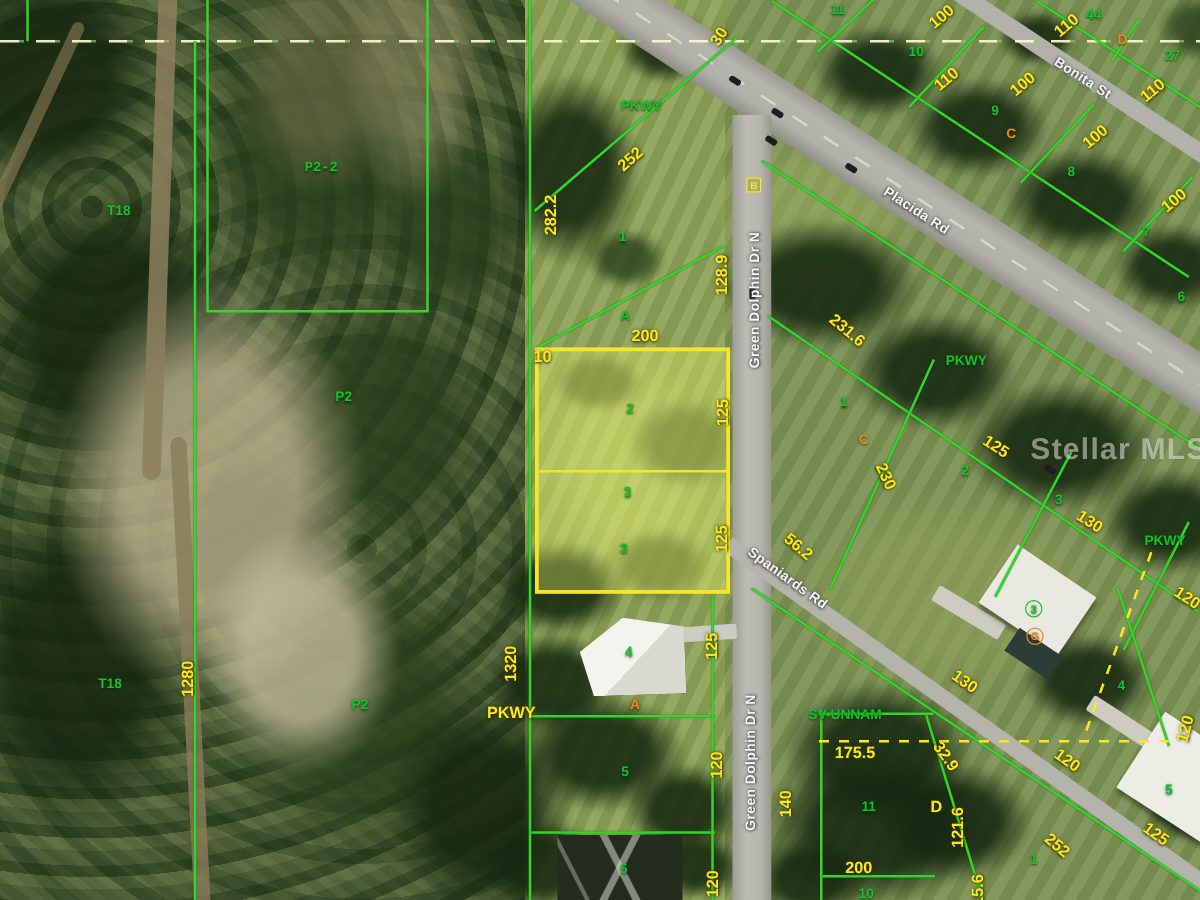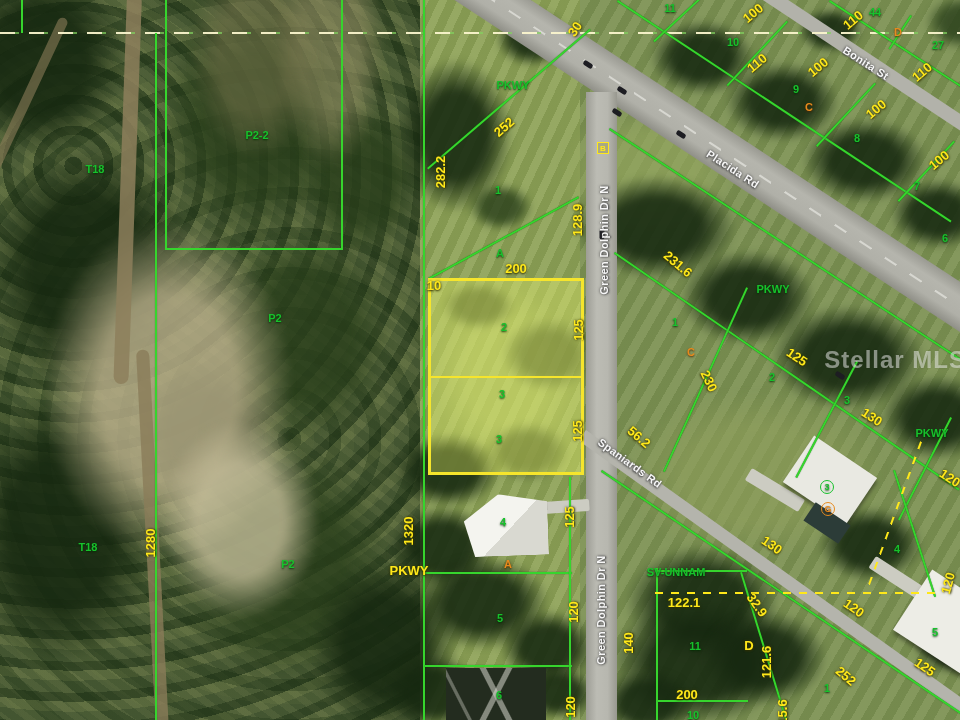--- a/index.html
+++ b/index.html
@@ -217,33 +217,33 @@
       <span class="lbl y" style="left: 876px; top: 109px; transform: translate(-50%, -50%) rotate(-40deg);">100</span>
       <span class="lbl y" style="left: 939px; top: 160px; transform: translate(-50%, -50%) rotate(-40deg);">100</span>
       <span class="lbl y" style="left: 853px; top: 20px; transform: translate(-50%, -50%) rotate(-40deg);">110</span>
       <span class="lbl y" style="left: 922px; top: 72px; transform: translate(-50%, -50%) rotate(-40deg);">110</span>
       <span class="lbl y" style="left: 678px; top: 264px; transform: translate(-50%, -50%) rotate(40deg);">231.6</span>
       <span class="lbl y" style="left: 709px; top: 381px; transform: translate(-50%, -50%) rotate(65deg);">230</span>
       <span class="lbl y" style="left: 797px; top: 357px; transform: translate(-50%, -50%) rotate(33deg);">125</span>
       <span class="lbl y" style="left: 872px; top: 417px; transform: translate(-50%, -50%) rotate(33deg);">130</span>
       <span class="lbl y" style="left: 950px; top: 478px; transform: translate(-50%, -50%) rotate(33deg);">120</span>
       <span class="lbl y" style="left: 639px; top: 437px; transform: translate(-50%, -50%) rotate(40deg);">56.2</span>
-      <span class="lbl y" style="left: 684px; top: 602px; transform: translate(-50%, -50%) rotate(0deg);">122.1</span>
+      <span class="lbl y" style="left: 684px; top: 602px; transform: translate(-50%, -50%) rotate(0deg);">175.5</span>
       <span class="lbl y" style="left: 757px; top: 605px; transform: translate(-50%, -50%) rotate(55deg);">32.9</span>
       <span class="lbl y" style="left: 772px; top: 545px; transform: translate(-50%, -50%) rotate(35deg);">130</span>
       <span class="lbl y" style="left: 854px; top: 608px; transform: translate(-50%, -50%) rotate(35deg);">120</span>
       <span class="lbl y" style="left: 628px; top: 643px; transform: translate(-50%, -50%) rotate(-90deg);">140</span>
       <span class="lbl y" style="left: 749px; top: 645px; transform: translate(-50%, -50%) rotate(0deg);">D</span>
       <span class="lbl y" style="left: 766px; top: 662px; transform: translate(-50%, -50%) rotate(-90deg);">121.6</span>
       <span class="lbl y" style="left: 687px; top: 694px; transform: translate(-50%, -50%) rotate(0deg);">200</span>
       <span class="lbl y" style="left: 846px; top: 676px; transform: translate(-50%, -50%) rotate(40deg);">252</span>
       <span class="lbl y" style="left: 782px; top: 712px; transform: translate(-50%, -50%) rotate(-90deg);">15.6</span>
       <span class="lbl y" style="left: 925px; top: 667px; transform: translate(-50%, -50%) rotate(35deg);">125</span>
       <span class="lbl y" style="left: 948px; top: 583px; transform: translate(-50%, -50%) rotate(-75deg);">120</span>
-      <span class="lbl g" style="left: 257px; top: 135px; transform: translate(-50%, -50%) rotate(0deg);">P2-2</span>
+      <span class="lbl g" style="left: 257px; top: 135px; transform: translate(-50%, -50%) rotate(0deg); font-family: Liberation Mono, monospace;">P2-2</span>
       <span class="lbl g" style="left: 95px; top: 169px; transform: translate(-50%, -50%) rotate(0deg);">T18</span>
       <span class="lbl g" style="left: 275px; top: 318px; transform: translate(-50%, -50%) rotate(0deg);">P2</span>
       <span class="lbl g" style="left: 88px; top: 547px; transform: translate(-50%, -50%) rotate(0deg);">T18</span>
       <span class="lbl g" style="left: 288px; top: 564px; transform: translate(-50%, -50%) rotate(0deg);">P2</span>
       <span class="lbl g" style="left: 513px; top: 85px; transform: translate(-50%, -50%) rotate(0deg);">PKWY</span>
       <span class="lbl g" style="left: 498px; top: 190px; transform: translate(-50%, -50%) rotate(0deg);">1</span>
       <span class="lbl g" style="left: 500px; top: 253px; transform: translate(-50%, -50%) rotate(0deg);">A</span>
       <span class="lbl g" style="left: 504px; top: 327px; transform: translate(-50%, -50%) rotate(0deg);">2</span>
       <span class="lbl g" style="left: 502px; top: 394px; transform: translate(-50%, -50%) rotate(0deg);">3</span>
       <span class="lbl g" style="left: 499px; top: 439px; transform: translate(-50%, -50%) rotate(0deg);">3</span>

